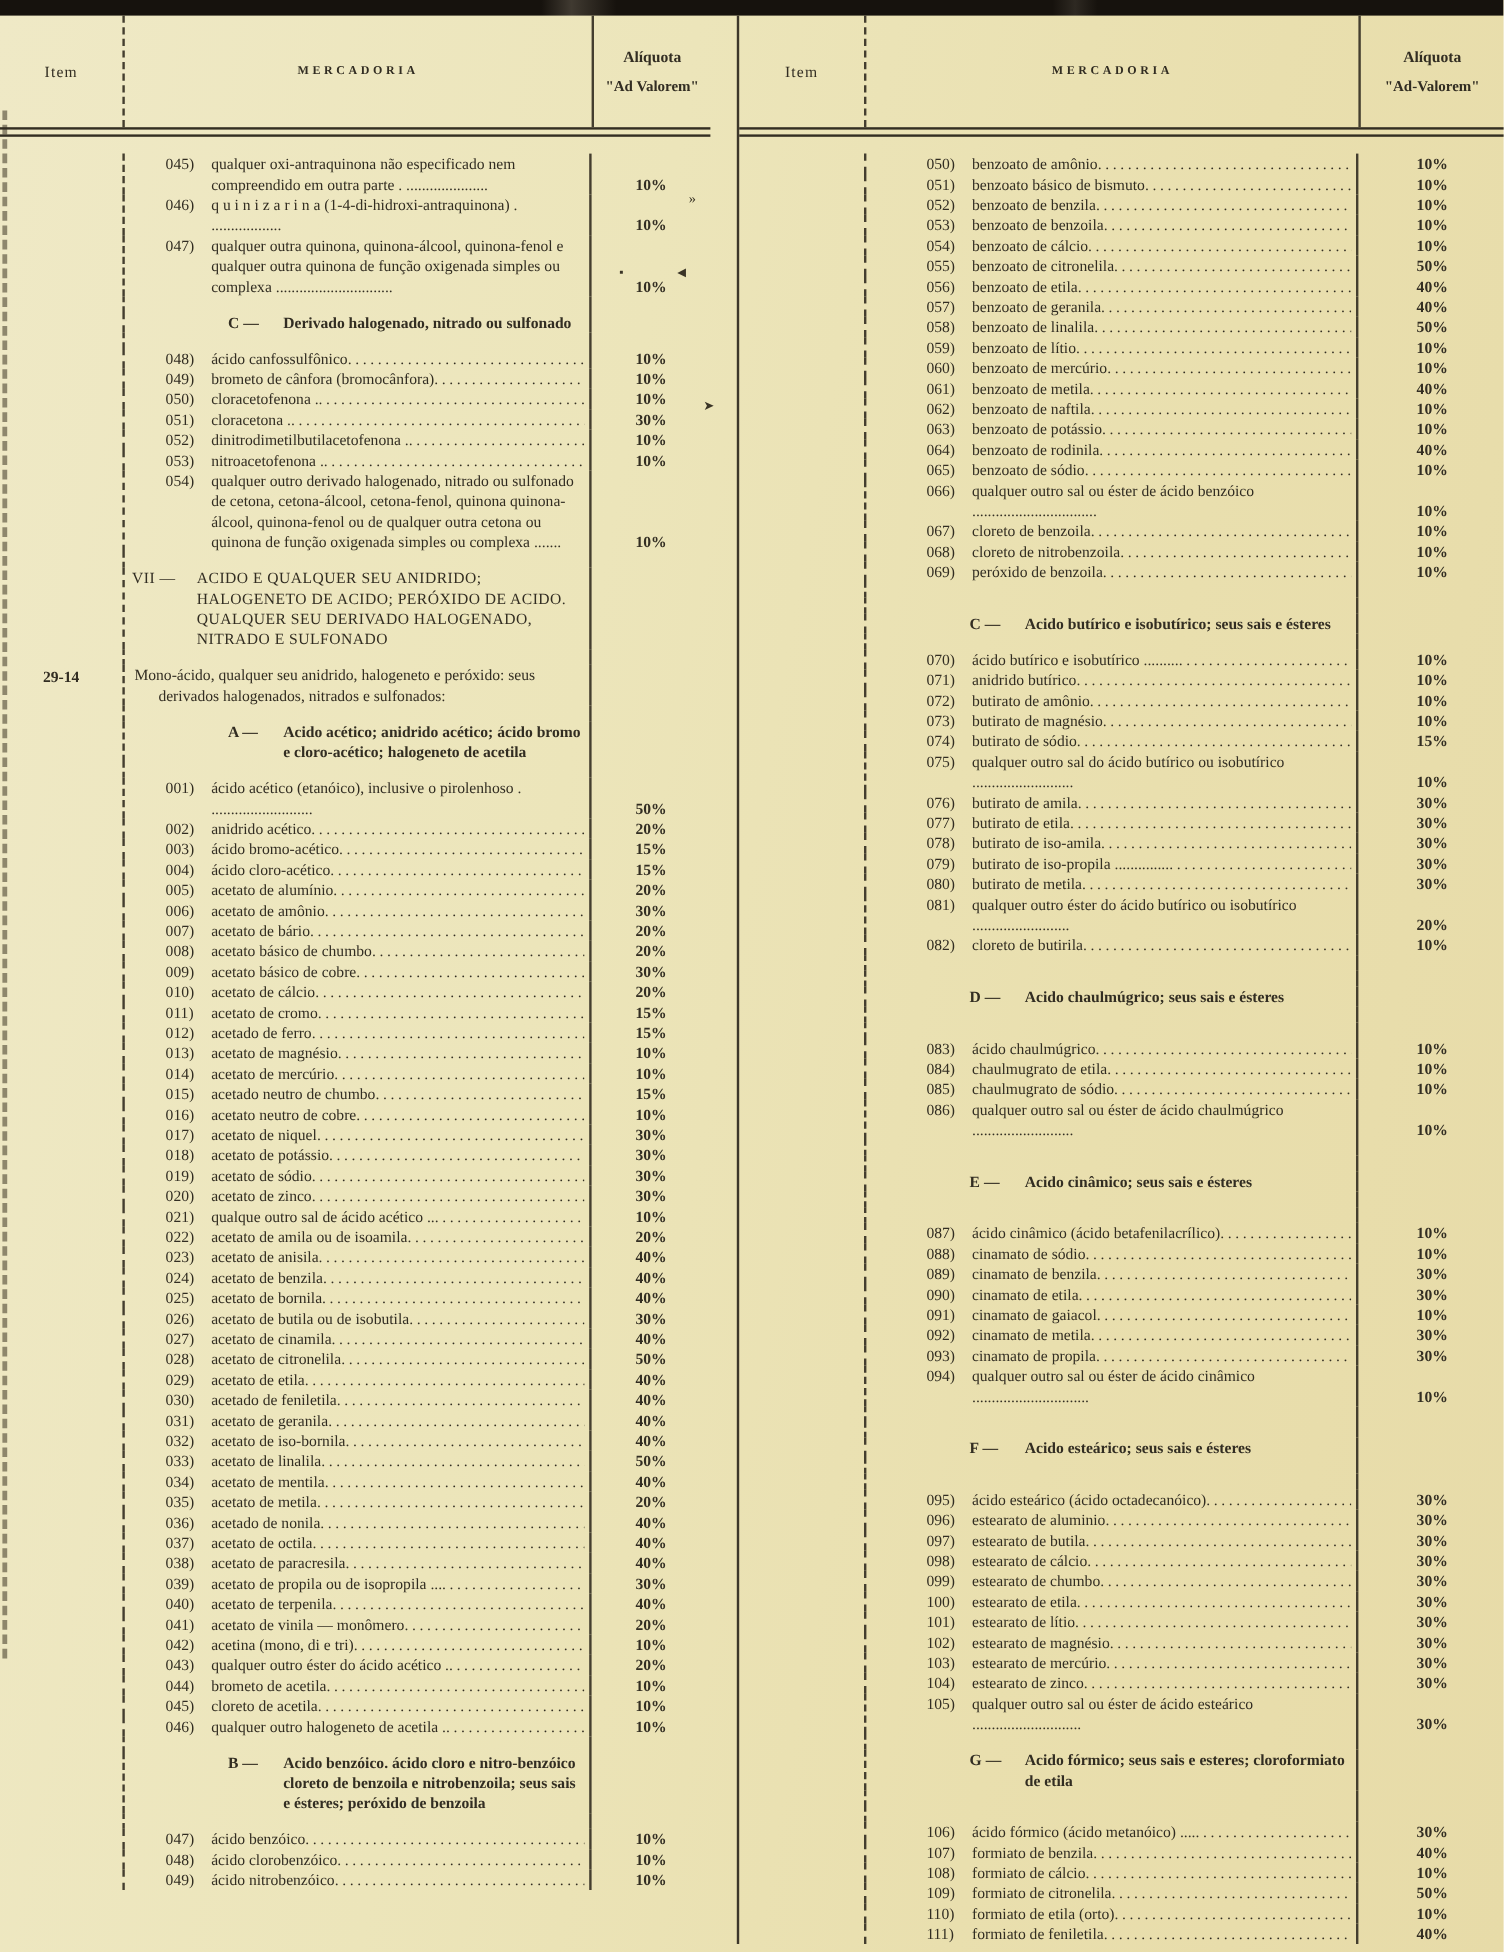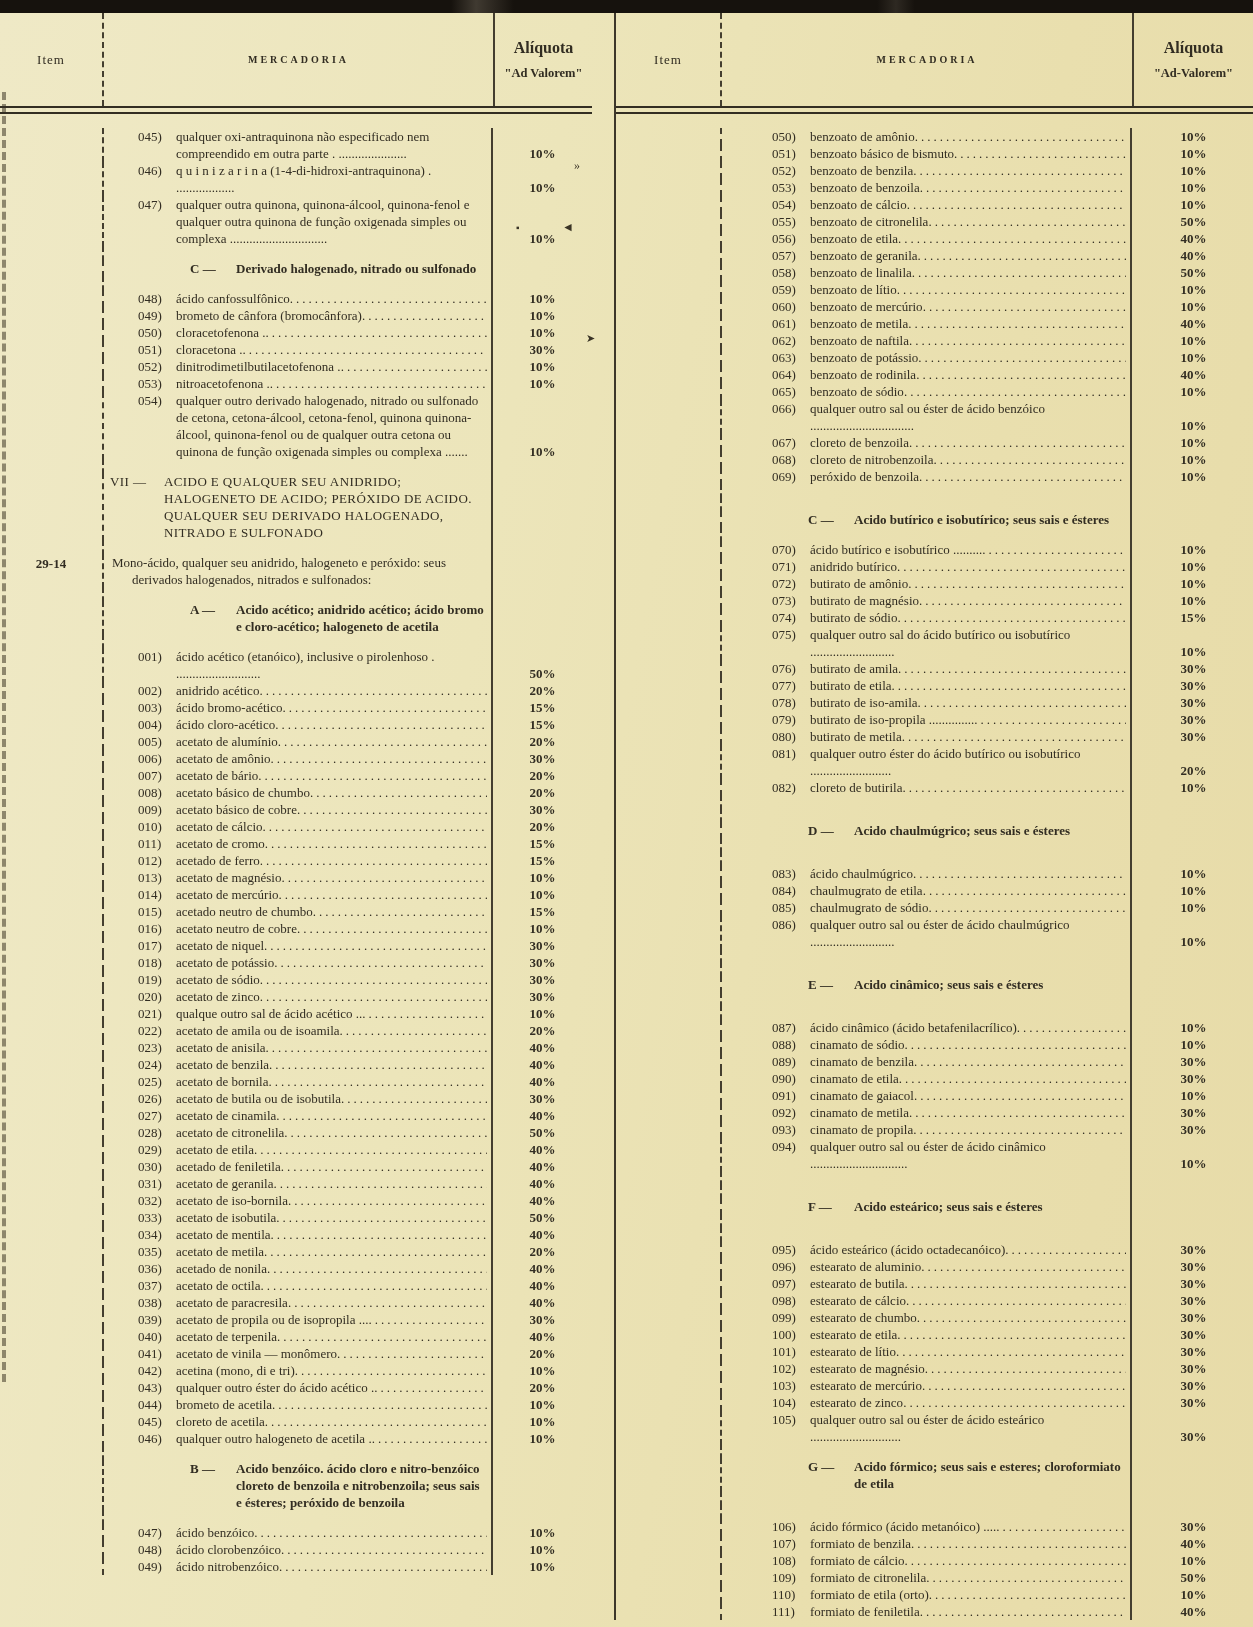--- a/index.html
+++ b/index.html
@@ -17,21 +17,21 @@
   .thead{display:flex;height:93px;}
   .th{display:flex;flex-direction:column;justify-content:center;align-items:center;}
   .t-left .th-item{width:102px;border-right:2px dashed #443e2f;}
   .t-left .th-merc{width:389px;border-right:2px solid #443e2f;}
   .t-left .th-pct{flex:1;}
   .t-right .th-item{width:104px;border-right:2px dashed #443e2f;}
   .t-right .th-merc{width:410px;border-right:2px solid #443e2f;}
   .t-right .th-pct{flex:1;border-right:2px solid #443e2f;}
   .hdr-item{font-size:13px;letter-spacing:1px;}
   .hdr-merc{font-size:10px;font-weight:bold;letter-spacing:3px;}
-  .hdr-aliq{font-size:16px;font-weight:bold;}
+  .hdr-aliq{font-size:13px;font-weight:bold;}
   .hdr-adval{font-size:12.5px;font-weight:bold;margin-top:9px;}
   .hrule{height:4px;border-top:2px solid #332e22;border-bottom:2px solid #332e22;}
   .tbody{padding-top:14px;}
   .row{display:flex;}
   .c-item{width:102px;flex:none;border-right:2px dashed #443e2f;
     font-weight:bold;font-size:13px;text-align:center;padding-top:2px;}
   .t-right .c-item{width:104px;}
   .c-merc{width:389px;flex:none;border-right:2px solid #443e2f;
     font-size:13px;line-height:17px;padding-right:4px;box-sizing:border-box;}
   .t-right .c-merc{width:410px;}
@@ -597,21 +597,21 @@
           <span class="leader"></span>
         </div>
         <div class="c-pct">
           <span class="rate">40%</span>
         </div>
       </div>
       <div class="row row-item">
         <div class="c-item"></div>
         <div class="c-merc">
           <span class="num">033)</span>
-          <span class="txt">acetato de isobutila</span>
+          <span class="txt">acetato de linalila</span>
           <span class="leader"></span>
         </div>
         <div class="c-pct">
           <span class="rate">50%</span>
         </div>
       </div>
       <div class="row row-item">
         <div class="c-item"></div>
         <div class="c-merc">
           <span class="num">034)</span>

